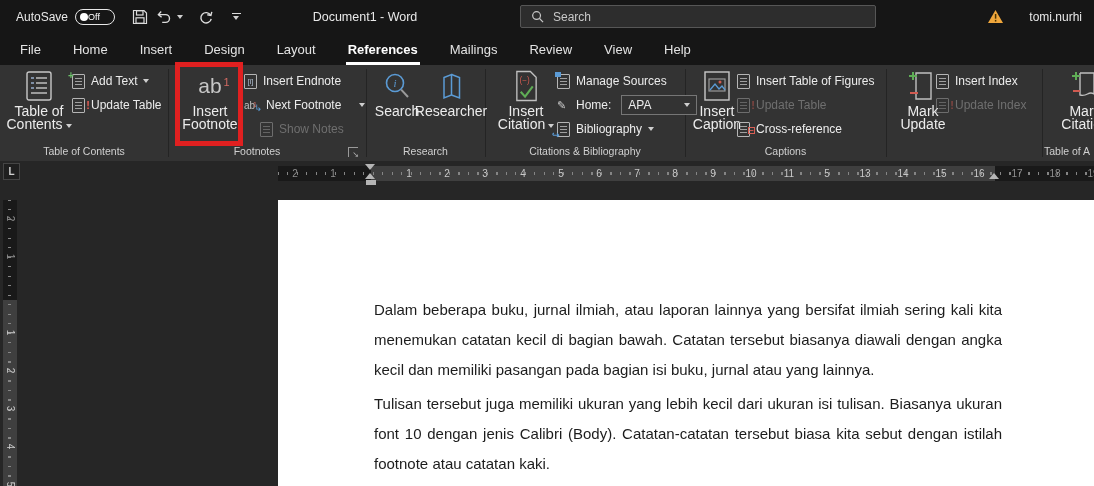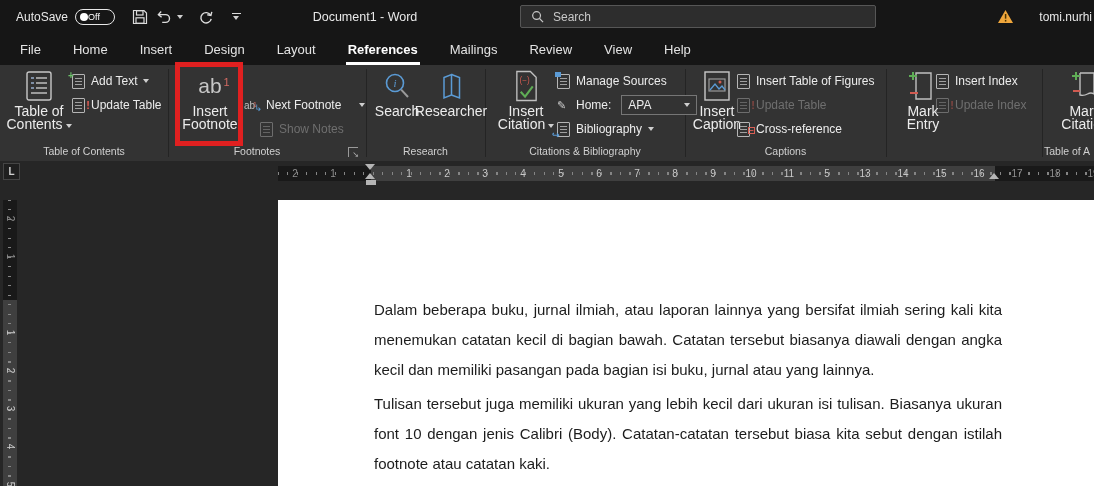--- a/index.html
+++ b/index.html
@@ -21,21 +21,21 @@
   #qat-redo { left:196px; width:20px; }
   #qat-more { left:228px; width:16px; flex-direction:column; gap:2px; }
   .qat-bar { width:9px; height:1.5px; background:#dcdcdc; }
   .chev { width:0; height:0; border-left:3.5px solid transparent; border-right:3.5px solid transparent; border-top:4px solid #cfcfcf; display:inline-block; }
   #doc-title { left:250px; width:230px; justify-content:center; font-size:12.5px; }
   #searchbox { position:absolute; left:520px; top:5px; width:356px; height:23px; background:#2d2d2d;
     border:1px solid #565656; border-radius:2px; display:flex; align-items:center; padding-left:10px; gap:9px; }
   #searchbox input { background:transparent; border:none; outline:none; color:#c8c8c8; font-size:12px;
     font-family:"Liberation Sans", sans-serif; width:280px; }
   #searchbox input::placeholder { color:#c8c8c8; opacity:1; }
-  #account { right:0; left:auto; padding-right:2px; gap:25px; font-size:12px; }
+  #account { right:0; left:auto; padding-right:12px; gap:25px; font-size:12px; }
 
   
   #tabrow { position:absolute; left:0; top:33px; width:1094px; height:32px; background:#161616; display:flex; padding-left:4px; }
   .tab { position:relative; height:32px; display:flex; align-items:center; padding:0 16px; color:#e3e3e3; font-size:13px; cursor:default; }
   .tab.active { color:#fff; font-weight:bold; }
   .tab.active::after { content:""; position:absolute; left:14px; right:14px; bottom:0; height:3px; background:#fff; }
 
   
   #ribbon { position:absolute; left:0; top:65px; width:1094px; height:96px; background:#333333; }
   .gsep { position:absolute; top:4px; width:1px; height:88px; background:#242424; }
@@ -226,20 +226,27 @@
 
     <div class="bigbtn" style="left:182px;width:56px">
       <span class="bicon">
         <span class="ab-icon">
           <span>ab</span><sup>1</sup>
         </span>
       </span>
       <span class="blabel">Insert</span>
       <span class="blabel">Footnote</span>
     </div>
+    <div class="smallrow row1" style="left:244px">
+      <span class="micon">
+          <span class="endnote-inner">[i]</span>
+          <span class="mk mk-excl" style="font-size:8px;top:-4px;left:-5px;right:auto">•</span>
+        </span>
+      <span>Insert Endnote</span>
+    </div>
     <div class="smallrow row2" style="left:244px">
       <span class="nf-icon">ab<sup>1</sup><span class="nf-arrow">↳</span></span>
       <span>Next Footnote</span>
         <span class="chev" style="margin-left:12px"></span>
     </div>
     <div class="smallrow row3 disabled" style="left:260px">
       <span class="micon">
           <span class="lines"></span>
         </span>
       <span>Show Notes</span>
@@ -343,21 +350,21 @@
         <svg width="28" height="30" viewBox="0 0 28 30">
           <path d="M7 2 h15 v26 h-15 z" fill="none" stroke="#c0c0c0" stroke-width="1.4"></path>
           <g stroke="#5fad56" stroke-width="2">
               <line x1="4" y1="1" x2="4" y2="9"></line>
               <line x1="0" y1="5" x2="8" y2="5"></line>
             </g>
           <line x1="1" y1="22" x2="9" y2="22" stroke="#d05a50" stroke-width="2"></line>
         </svg>
       </span>
       <span class="blabel">Mark</span>
-      <span class="blabel">Entry</span>
+      <span class="blabel">Update</span>
     </div>
     <div class="smallrow row1" style="left:936px">
       <span class="micon">
           <span class="lines"></span>
         </span>
       <span>Insert Index</span>
     </div>
     <div class="smallrow row2 disabled" style="left:936px">
       <span class="micon">
           <span class="lines"></span>

